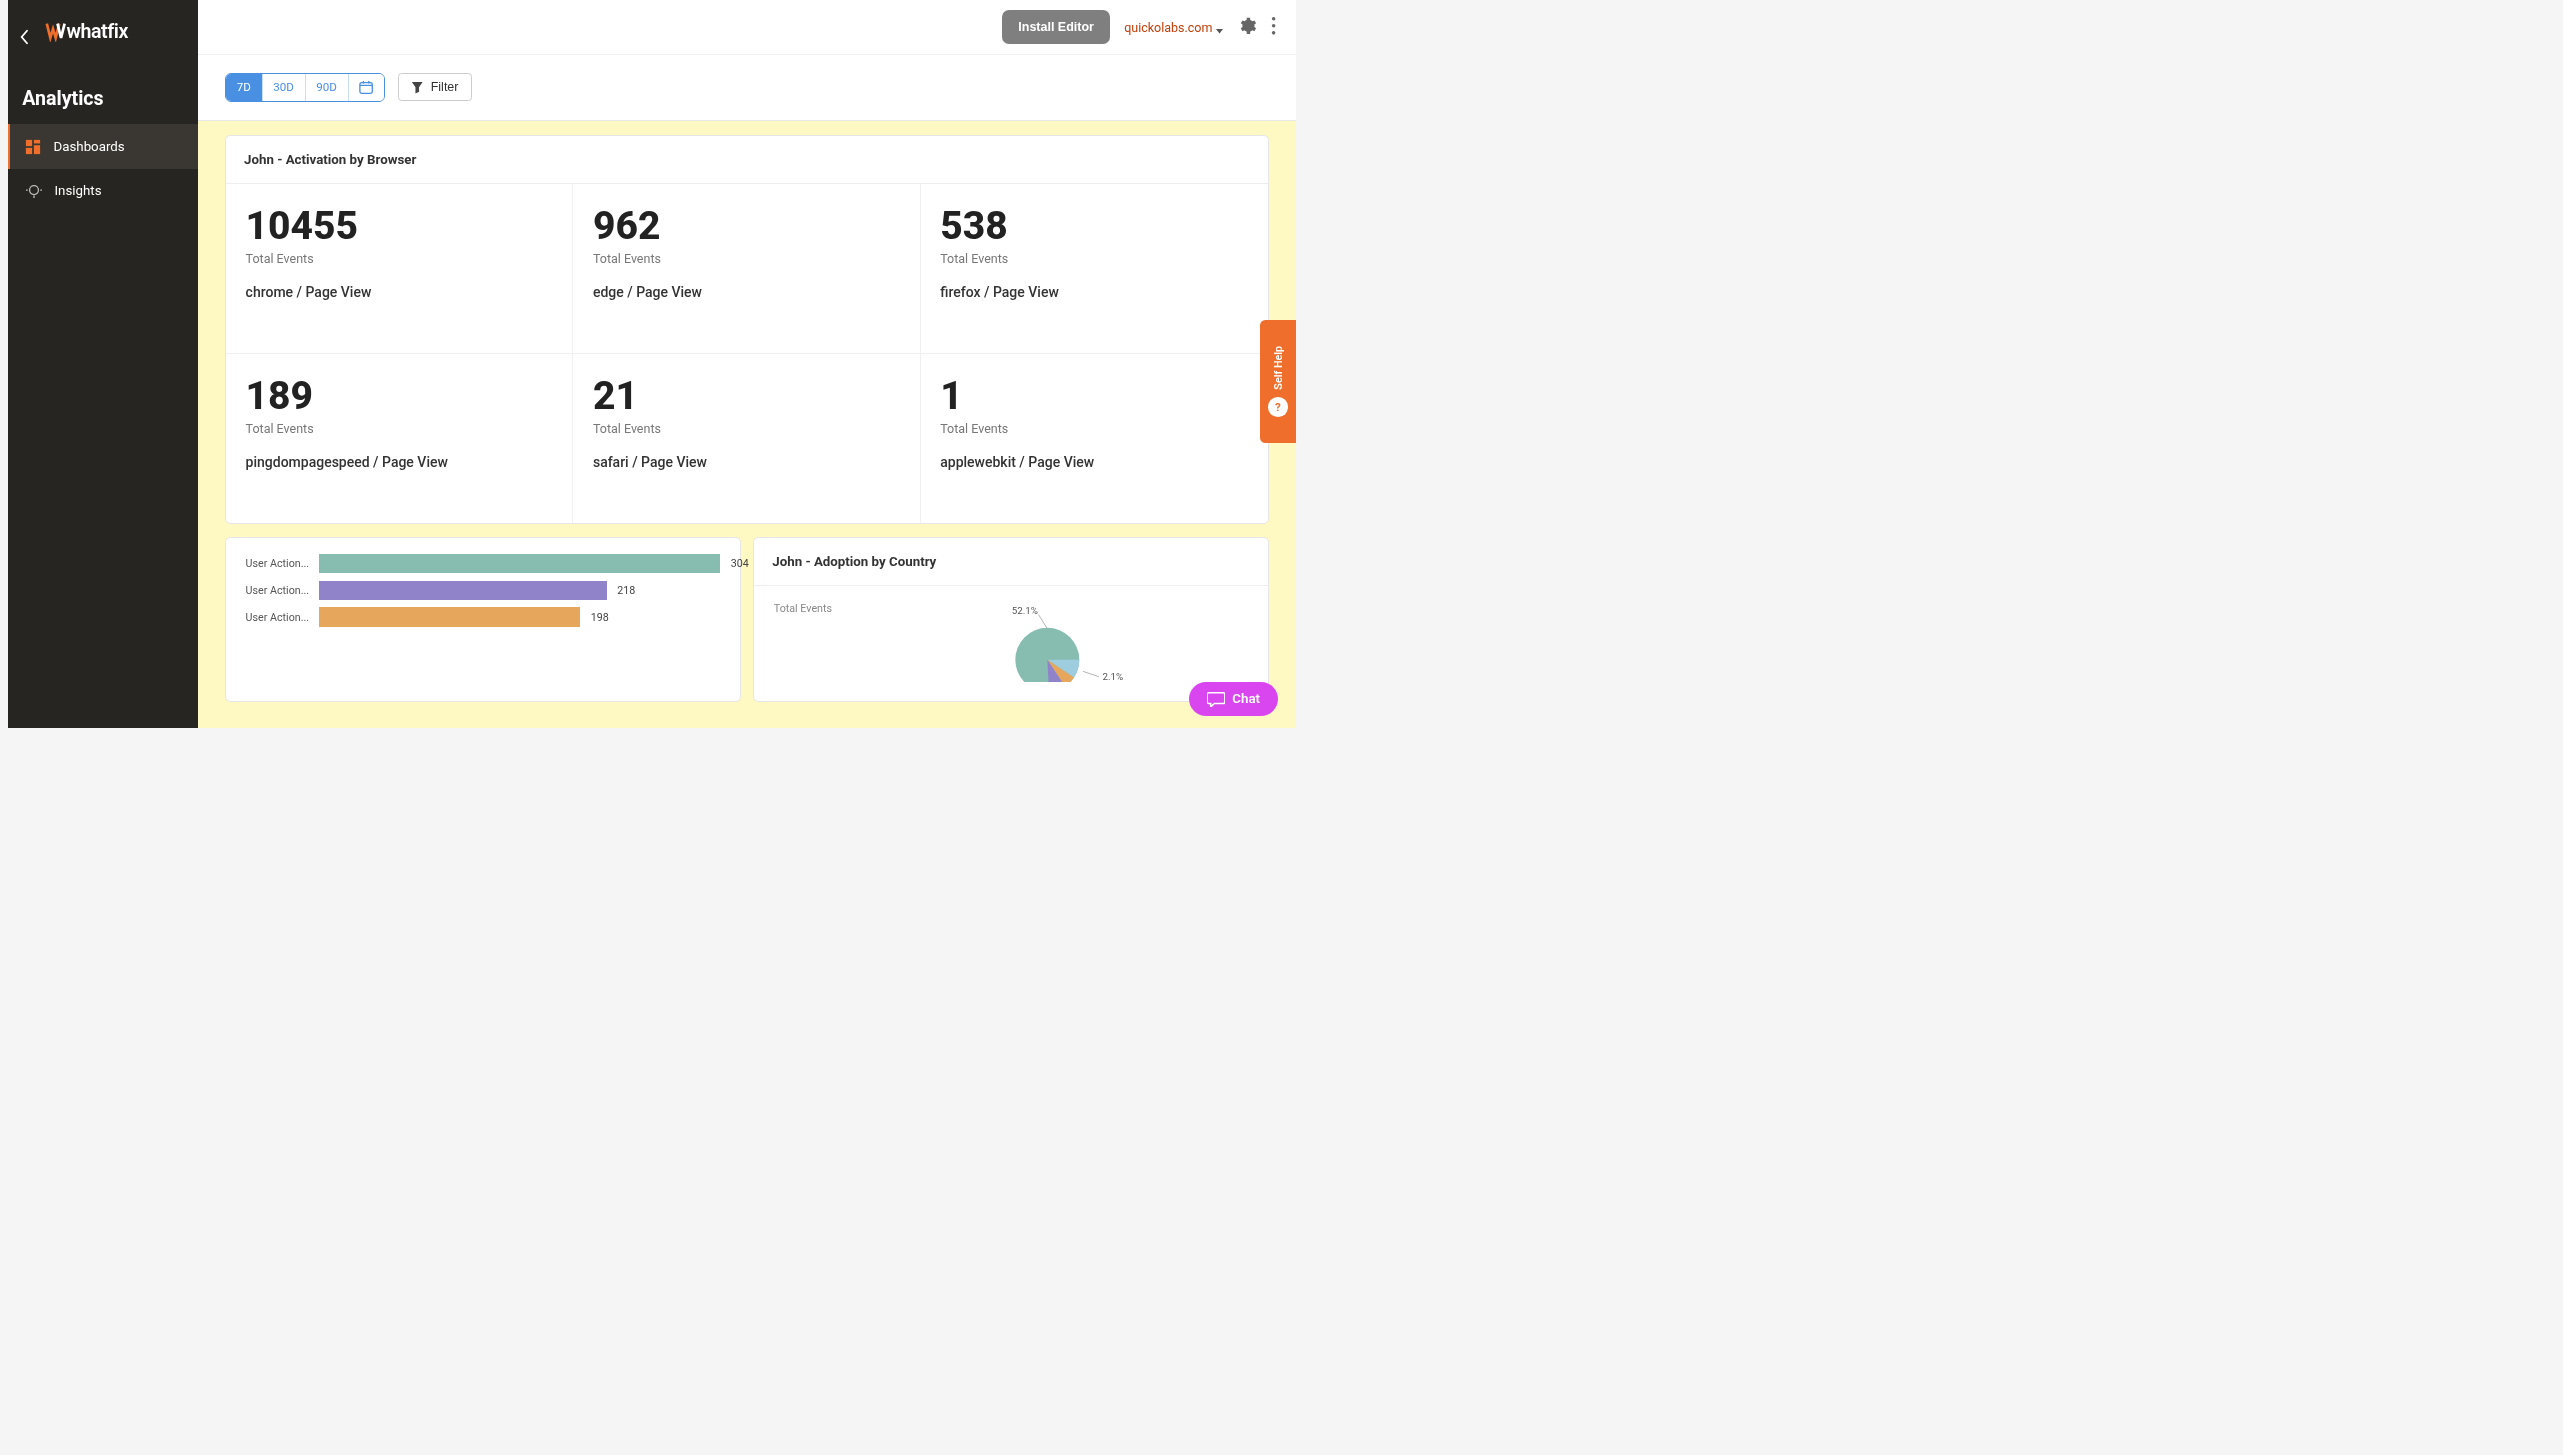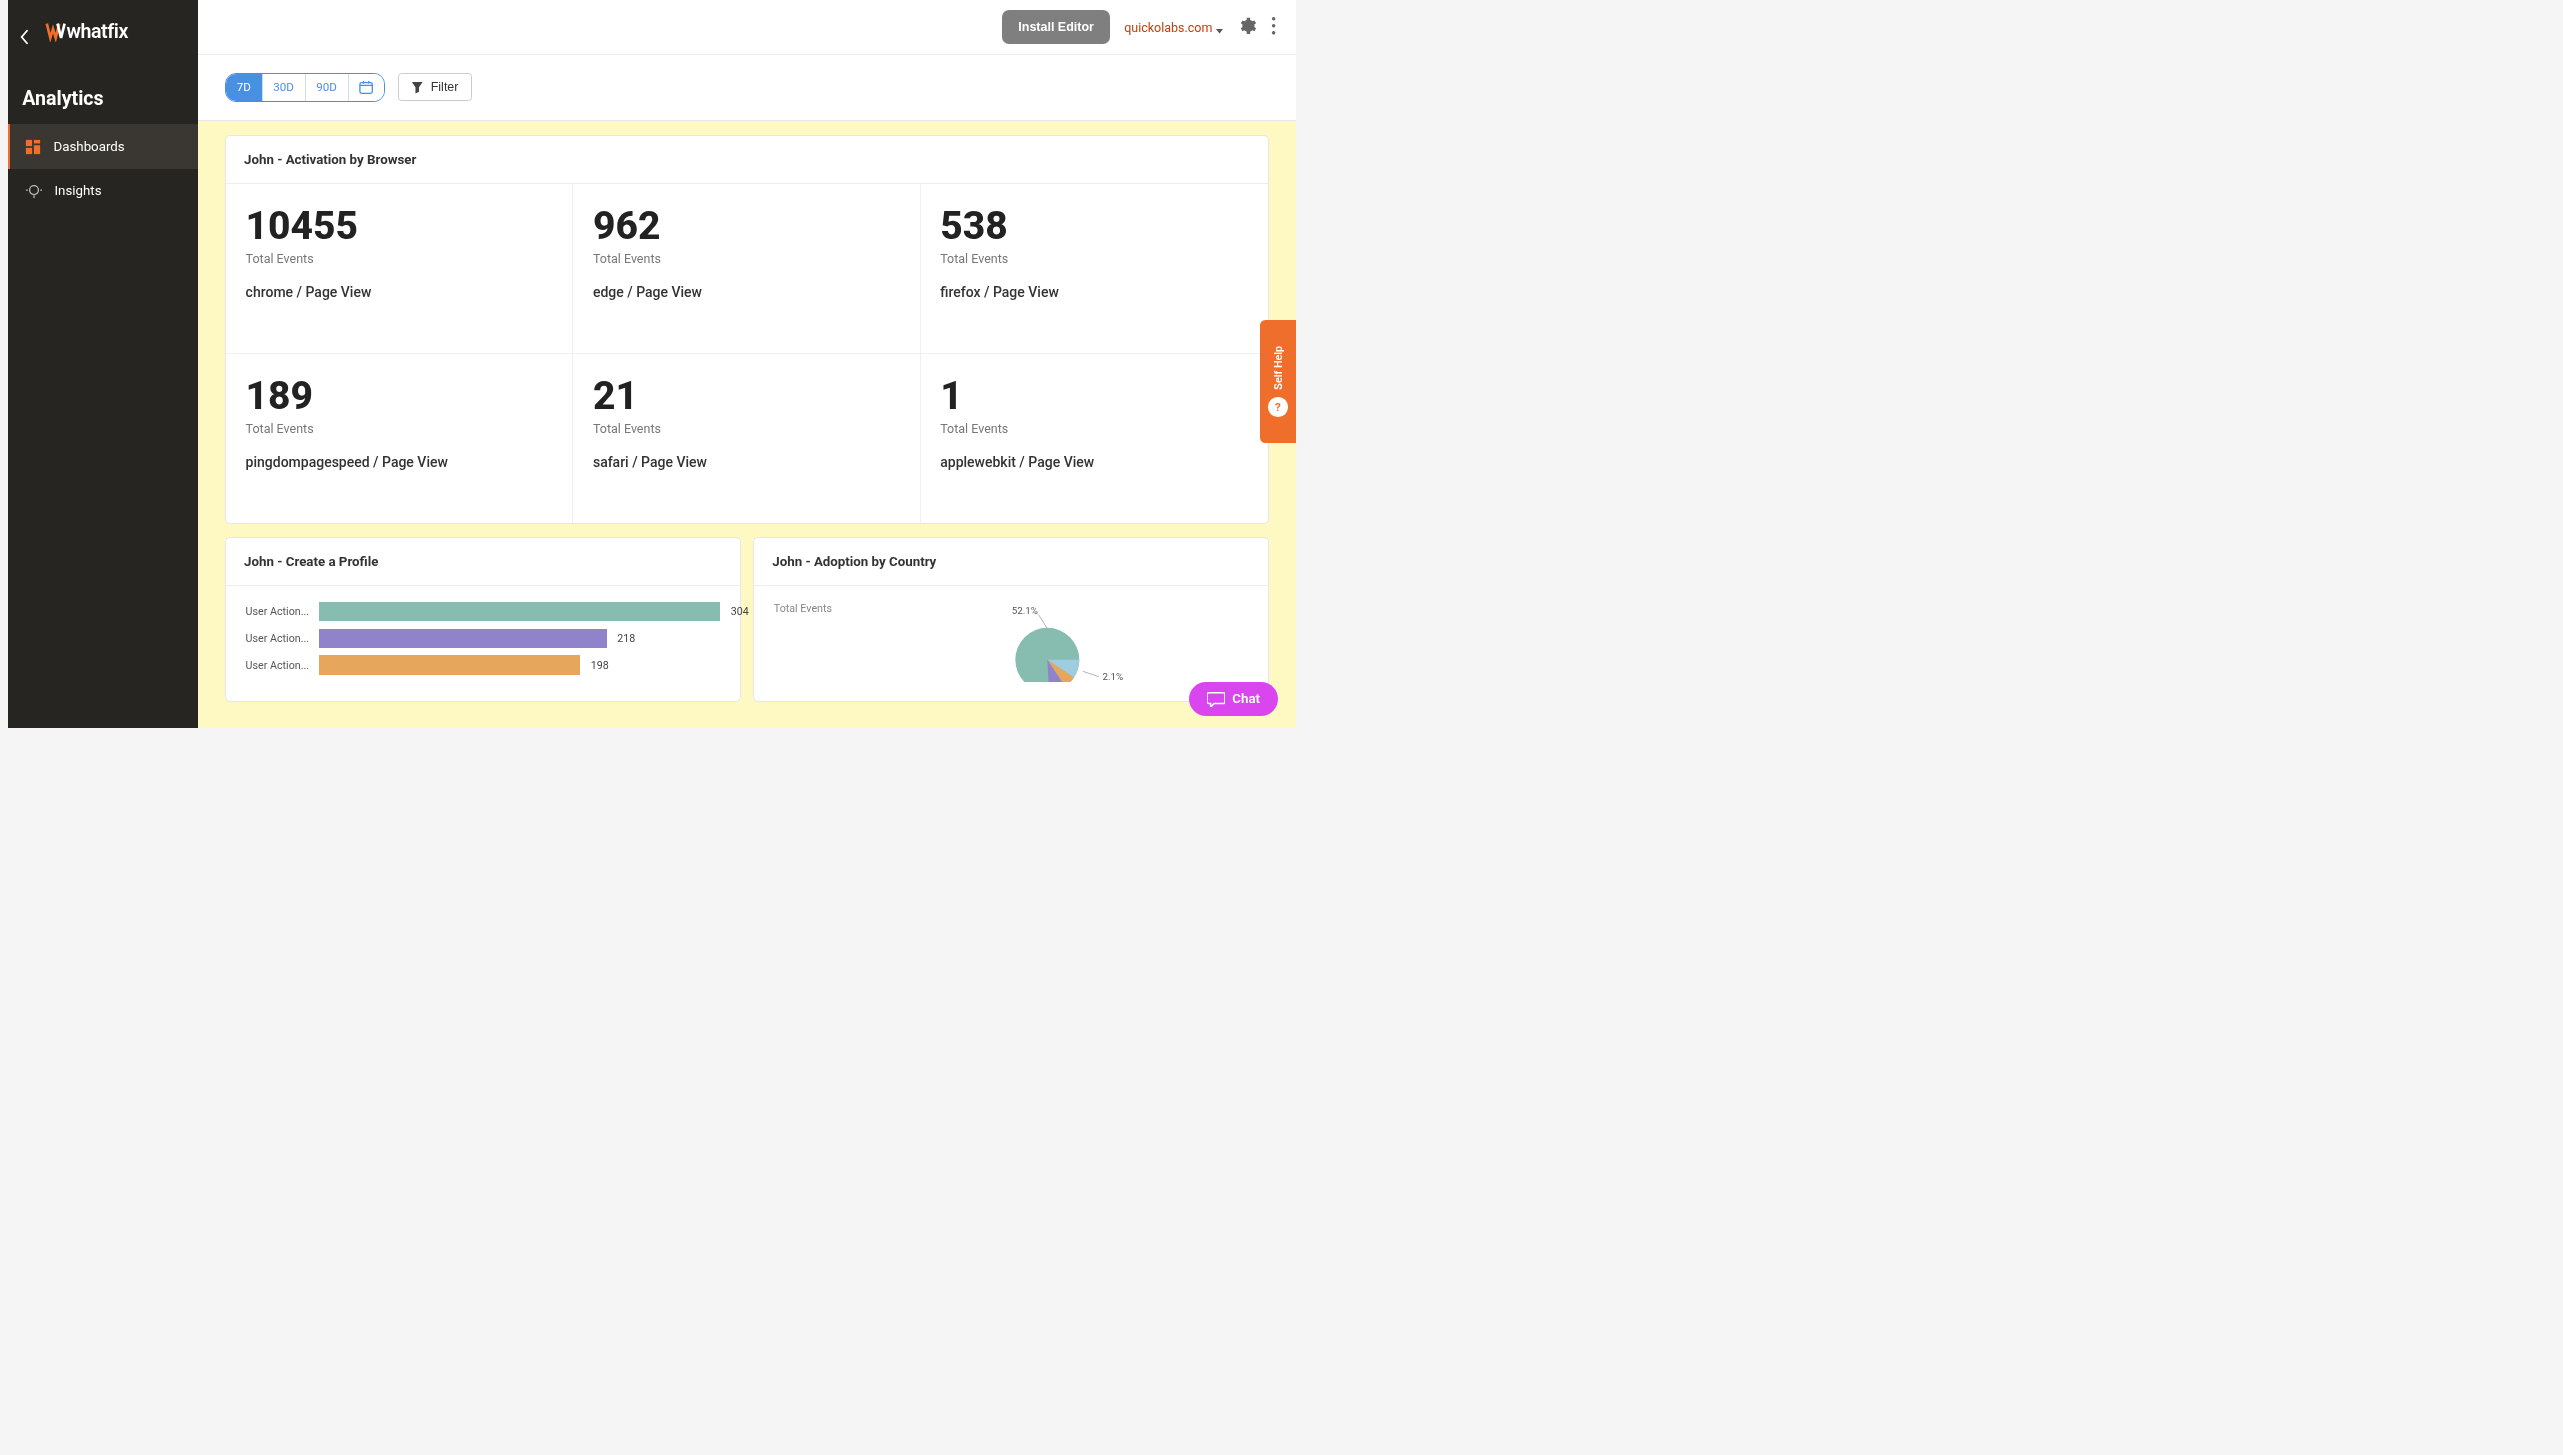--- a/index.html
+++ b/index.html
@@ -11,21 +11,21 @@
 .section-title { font-size: 19.6px; font-weight: 700; padding: 25px 14.2px 14.2px 14.2px; }
 .nav-item { display: flex; align-items: center; padding: 14.2px 18px; cursor: pointer; font-size: 13.3px; }
 .nav-item.active { background: #3a3631; border-left: 2.7px solid #f06e2c; padding-left: 15px; }
 .nav-item svg { margin-right: 12.5px; }
 .main { position: absolute; left: 198px; top: 0; right: 0; height: 100%; background: #fff; overflow: hidden; }
 .topbar { height: 55px; display: flex; align-items: center; justify-content: flex-end; padding: 0 19.6px; border-bottom: 0.9px solid #eee; gap: 14.2px; }
 .install-btn { background: #7f7f7f; color: #fff; border: none; padding: 9.8px 16px; font-size: 12.5px; font-weight: 600; border-radius: 7px; cursor: pointer; }
 .domain-dd { font-size: 12.5px; color: #c2410c; cursor: pointer; display: flex; align-items: flex-end; gap: 3.6px; }
 .icon-btn { cursor: pointer; color: #666; }
 .filters-row { display: flex; align-items: center; padding: 18px 27px; gap: 12.5px; border-bottom: 0.9px solid #e8e8e8; }
-.seg-group { display: flex; border: 0.9px solid #4a90e2; border-radius: 11px; overflow: hidden; }
+.seg-group { display: flex; border: 0.9px solid #4a90e2; border-radius: 6px; overflow: hidden; }
 .seg { padding: 6.2px 10.7px; font-size: 11.6px; color: #4a90e2; cursor: pointer; border-right: 0.9px solid #c7dff6; background: #fff; }
 .seg:last-child { border-right: none; }
 .seg.active { background: #4a90e2; color: #fff; }
 .seg.cal { display: flex; align-items: center; }
 .filter-btn { display: flex; align-items: center; gap: 7.1px; border: 0.9px solid #ccc; padding: 6.2px 12.5px; border-radius: 3.6px; font-size: 12.5px; color: #333; background: #fff; cursor: pointer; }
 .content { padding: 14.2px 27px; height: calc(100% - 55px - 62px); overflow-y: auto; background: #fef9c3; }
 .card { background: #fff; border: 0.9px solid #e6e6e6; border-radius: 5.3px; margin-bottom: 12.5px; }
 .card-header { padding: 16px 18px; font-size: 13.3px; font-weight: 700; color: #333; border-bottom: 0.9px solid #eee; }
 .metrics-grid { display: grid; grid-template-columns: repeat(3,1fr); }
 .metric { padding: 23px 19.6px 53px; border-right: 0.9px solid #f0f0f0; border-bottom: 0.9px solid #f0f0f0; }
@@ -163,21 +163,20 @@
         <div class="metric">
           <div class="metric-value">1</div>
           <div class="metric-sub">Total Events</div>
           <div class="metric-label">applewebkit / Page View</div>
         </div>
       </div>
     </div>
 
     <div class="two-col">
       <div class="card">
-        <div class="card-header">John - Create a Profile</div>
         <div class="bar-chart" id="bar-chart">
             <div class="bar-row">
               <div class="bar-label">User Action...</div>
               <div class="bar-track">
                 <div class="bar-fill" style="width: 100%; background: rgb(135, 189, 177);"></div>
                 <div class="bar-val" style="left: calc(100% + 5.3px); top: 3.6px;">304</div>
               </div>
             </div>
             <div class="bar-row">
               <div class="bar-label">User Action...</div>

